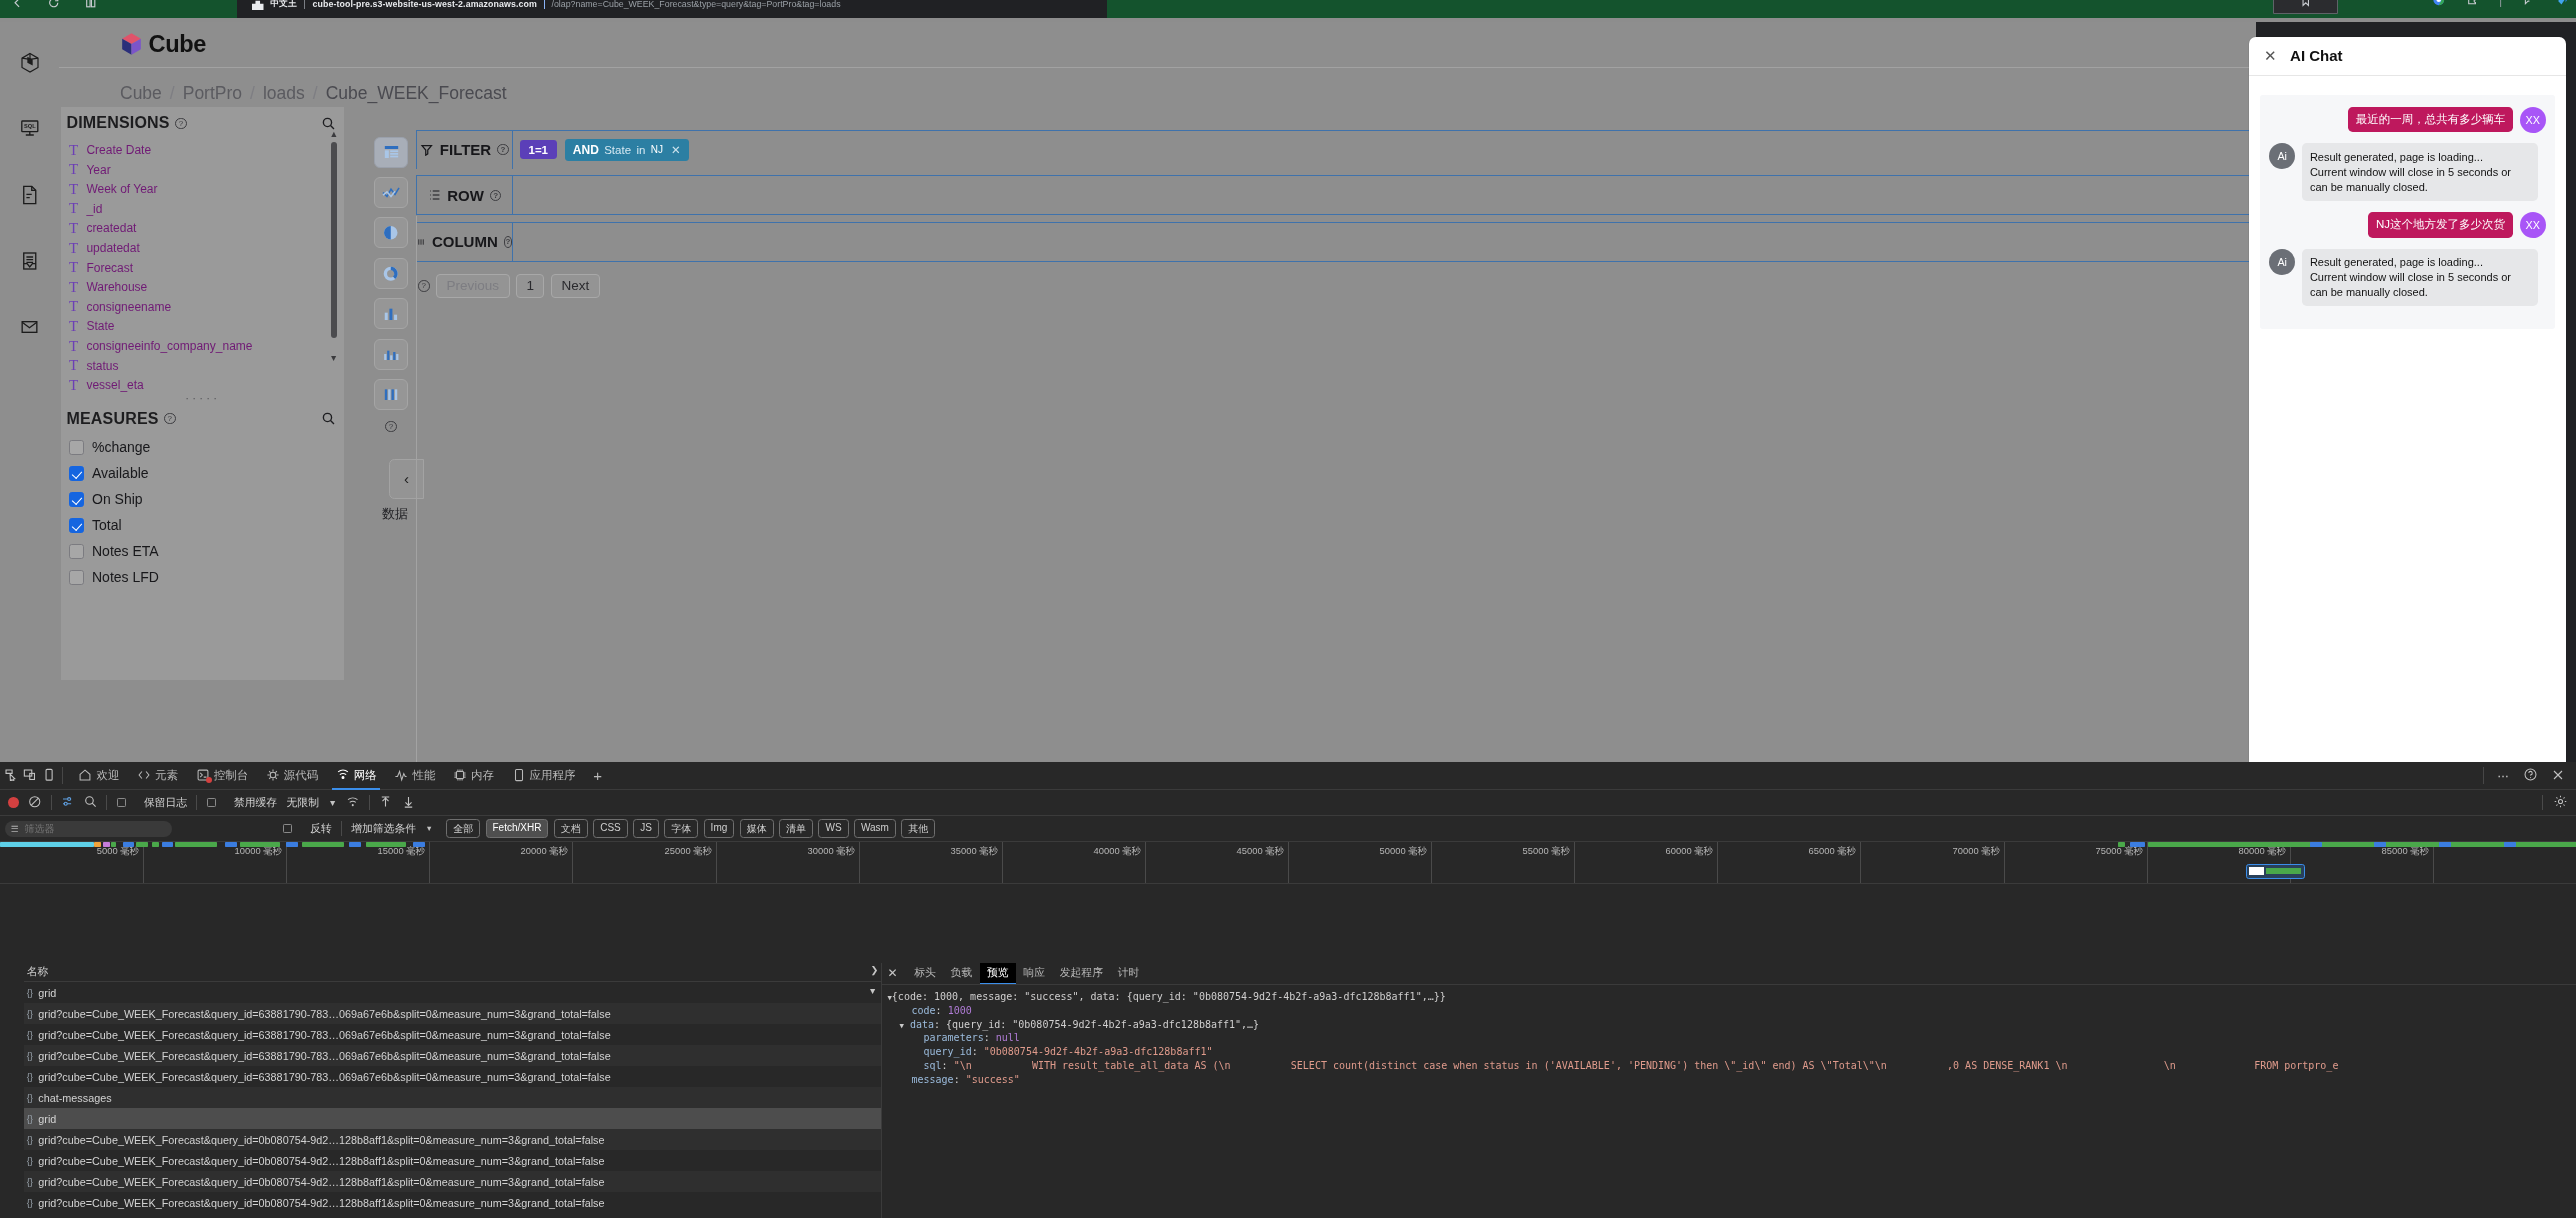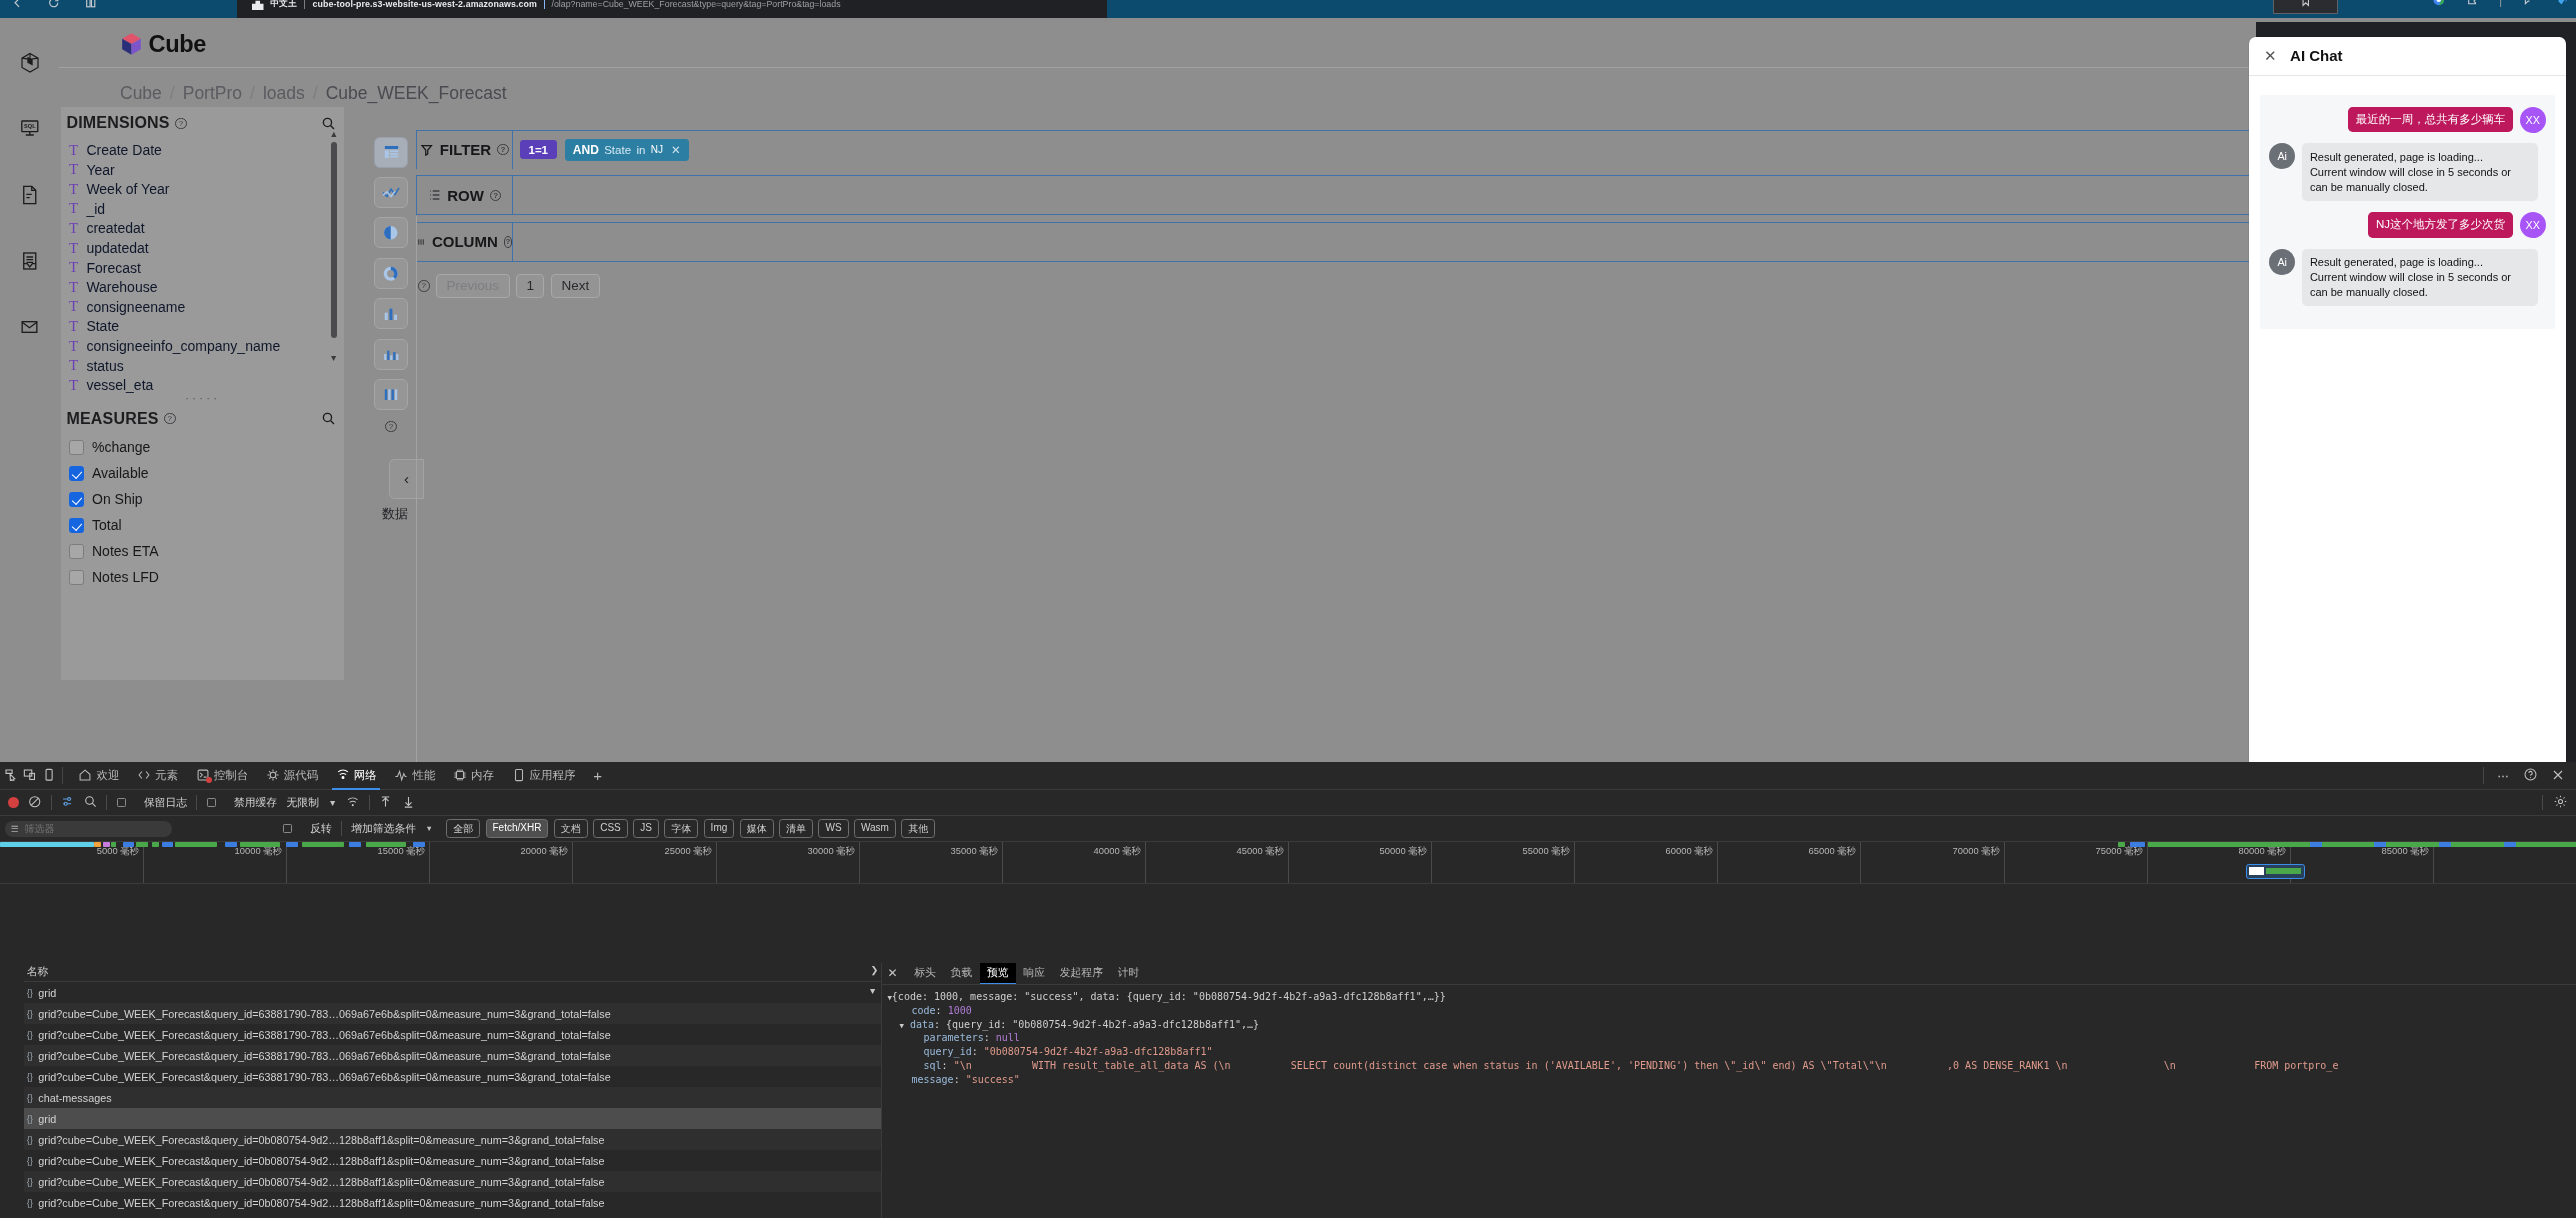--- a/index.html
+++ b/index.html
@@ -6,21 +6,21 @@
   html, body {
     width: 2576px; height: 1218px;
     font-family: "Liberation Sans", "DejaVu Sans", sans-serif;
     background: #202124; overflow: hidden;
   }
   .root { position: relative; width: 2576px; height: 1218px; }
 
   
   .browser-chrome {
     position: absolute; left: 0; top: 0; width: 2576px; height: 19px;
-    background: #0c4a6e; overflow: hidden;
+    background: #14532d; overflow: hidden;
   }
   .chrome-nav {
     position: absolute; left: 0; top: -9.4px; display: flex; align-items: center;
     gap: 23px; padding-left: 10.8px; height: 24px; color: #c8cbd0;
   }
   .chrome-nav svg { display: block; }
   .chrome-tab {
     position: absolute; left: 237px; top: -10.8px; height: 30px;
     background: #202124; border-radius: 8px 8px 0 0;
     display: flex; align-items: center; gap: 6.7px; padding: 0 15px;
@@ -84,21 +84,21 @@
   }
   .panel-title { font-size: 16px; font-weight: 700; color: #1d1d1f; letter-spacing: 0.2px; }
   .q-ico { width: 11.5px; height: 11.5px; border: 1.1px solid #3c3c40; border-radius: 50%;
            font-size: 8px; line-height: 9.4px; text-align: center; color: #3c3c40; }
   .search-ico { margin-left: auto; width: 23px; height: 23px; border-radius: 50%;
                 display: flex; align-items: center; justify-content: center; }
   .field-list { padding: 1.3px 0 0 6.7px; }
   .field-row { display: flex; align-items: center; gap: 6.7px; height: 19.6px; }
   .type-t { color: #6c3fb5; font-size: 15px; font-weight: 400; width: 12px; text-align: center;
             font-family: "Liberation Serif", serif; }
-  .field-name { font-size: 14px; color: #0f172a; }
+  .field-name { font-size: 12px; color: #701a75; }
   .dim-scroll {
     position: absolute; right: 5.4px; top: 23px; width: 9.4px; height: 243px;
   }
   .dim-scroll .arrow { color: #3b3b3e; font-size: 8.8px; text-align: center; line-height: 8px; }
   .dim-scroll .track { position: absolute; left: 2px; top: 12px; width: 6px; height: 196px;
                        background: #4b4b4e; border-radius: 3.4px; }
   .dim-scroll .arrow-dn { position: absolute; left: 0; top: 223px; color: #3b3b3e; font-size: 8.8px; }
   .dots-handle { text-align: center; font-size: 13px; letter-spacing: 2.7px; color: #5c5c60; line-height: 6.7px; }
   .measure-row { display: flex; align-items: center; gap: 8px; height: 26px; padding-left: 8px; }
   .cbox { width: 15px; height: 15px; border-radius: 2.7px; border: 1.1px solid #7b7b80; background: #a7a7a7; }

